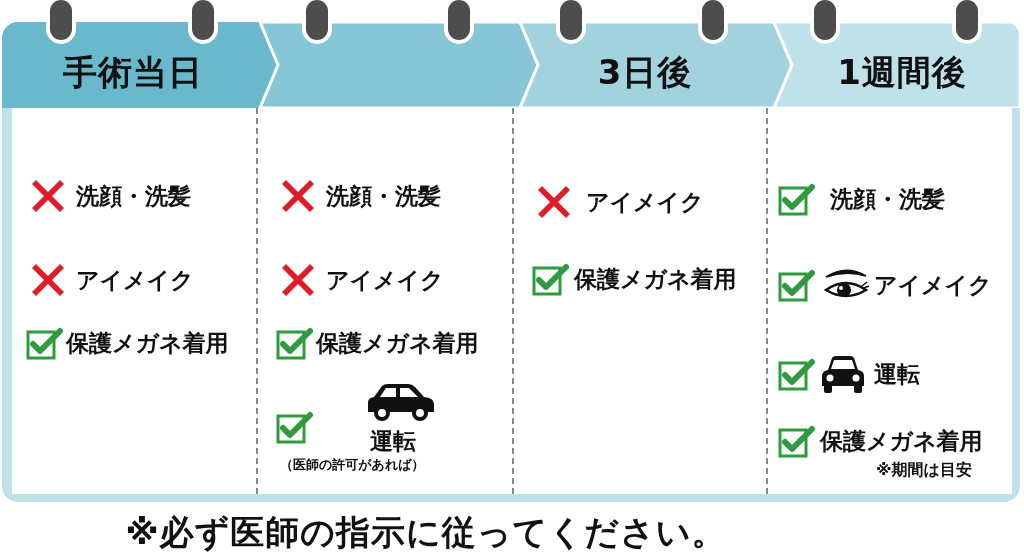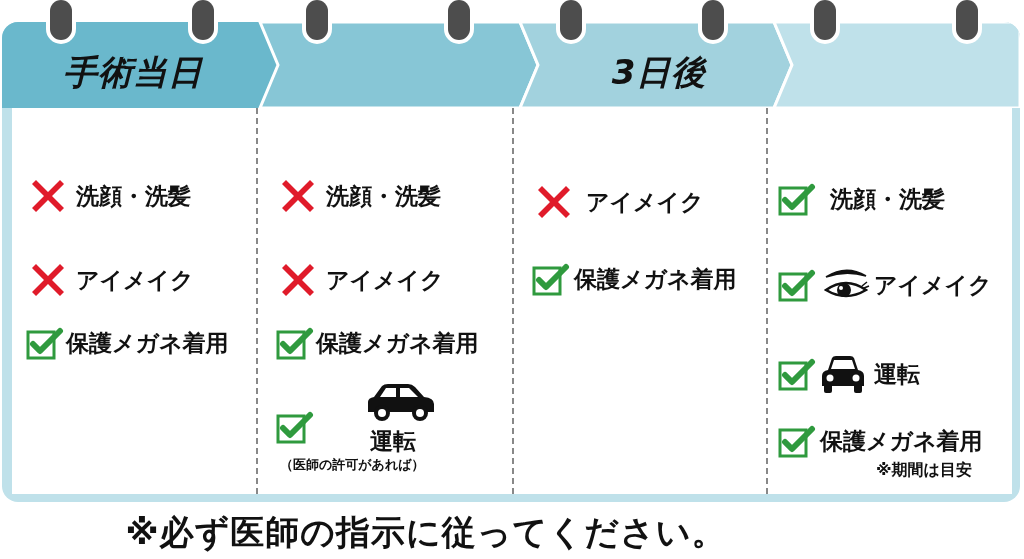--- a/index.html
+++ b/index.html
@@ -10,21 +10,21 @@
     position: absolute; left: 2px; top: 22px; width: 1018px; height: 480px;
     border-radius: 16px; overflow: hidden;
     background: #bfe1ea;
   }
   .headers { position: absolute; left: 0; top: 0; width: 1018px; height: 86px; }
   .header {
     position: absolute; top: 0; height: 86px;
     display: flex; align-items: center; justify-content: center;
     font-weight: bold; font-size: 34px; color: #111; letter-spacing: 1px;
   }
-  .header span { position: relative; top: 8px; font-style: italic; }
+  .header span { position: relative; top: 8px; }
 
   .body-area {
     position: absolute; left: 12px; top: 108px; width: 1000px; height: 386px;
     background: #ffffff;
   }
   .col {
     position: absolute; top: 0; height: 444px;
   }
   .divider {
     position: absolute; top: 0; width: 0; height: 386px;
@@ -68,22 +68,25 @@
   <div class="headers">
     <svg width="1018" height="86" style="position:absolute;left:0;top:0">
       <polygon points="0,0 258,0 276,43 258,86 0,86" fill="#6ab8cc"></polygon>
       <polygon points="258,0 518,0 536,43 518,86 258,86 276,43" fill="#87c6d6" stroke="#ffffff" stroke-width="3"></polygon>
       <polygon points="518,0 772,0 790,43 772,86 518,86 536,43" fill="#a2d2de" stroke="#ffffff" stroke-width="3"></polygon>
       <polygon points="772,0 1018,0 1018,86 772,86 790,43" fill="#bfe1ea" stroke="#ffffff" stroke-width="3"></polygon>
     </svg>
     <div class="header" style="left:0;width:262px;">
         <span>手術当日</span>
       </div>
-    <div class="header" style="left:526px;width:262px;">
+    <div class="header" style="left:512px;width:262px;">
         <span>3日後</span>
+      </div>
+    <div class="header" style="left:782px;width:236px;">
+        <span>1週間後</span>
       </div>
   </div>
 </div>
 
 <div class="body-area">
   <div class="divider" style="left:244px;"></div>
   <div class="divider" style="left:500px;"></div>
   <div class="divider" style="left:754px;"></div>
 
   <div class="col" style="left:0;width:244px;">

